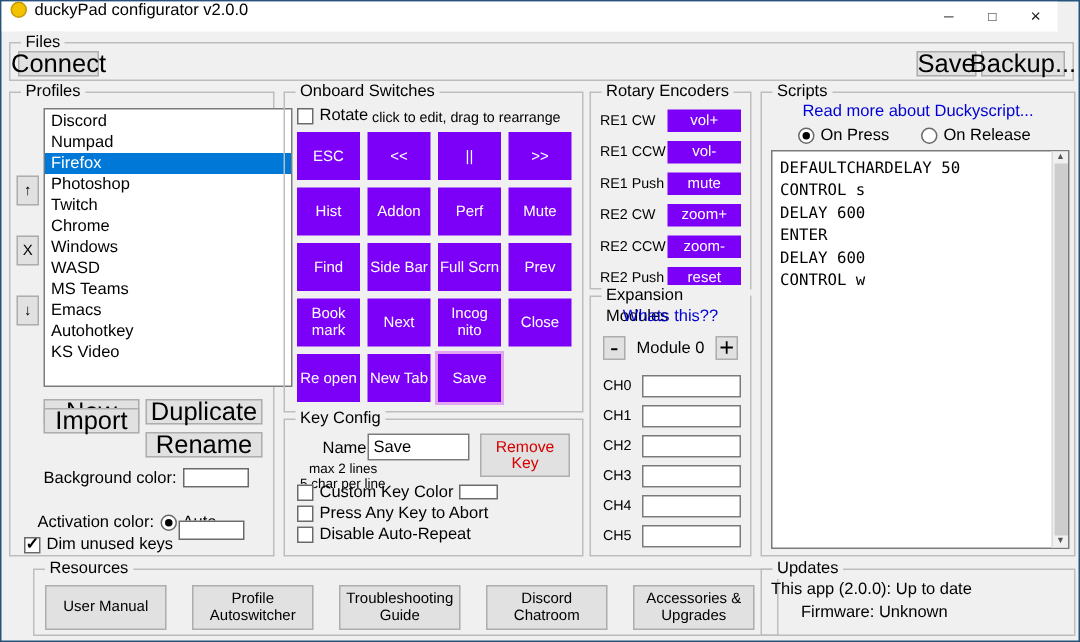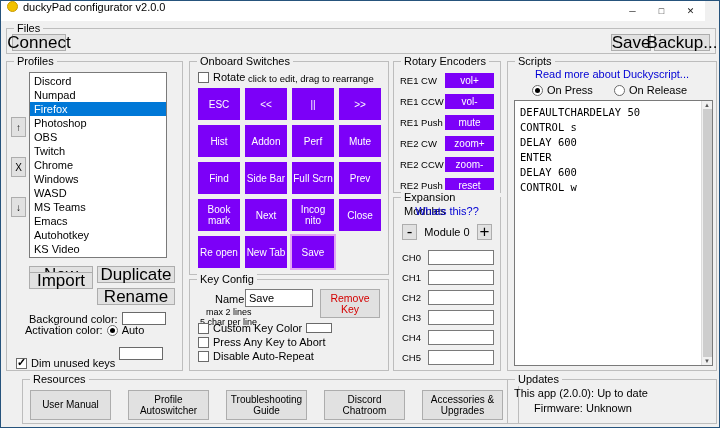--- a/index.html
+++ b/index.html
@@ -28,33 +28,33 @@
   .link { position:absolute; color:#0000d4; font-size:11px; cursor:pointer; }
   .static-text { position:absolute; white-space:nowrap; }
   .textbox { background:#fff; border:1px solid #7a7a7a; font-family:inherit; font-size:11px; }
   
   #g-files { left:5px; top:27px; width:710px; height:26px; }
   #btn-connect { left:5px; top:5px; width:54px; height:17px; }
   #btn-save { right:64px; top:5px; width:40px; height:17px; }
   #btn-backup { right:5px; top:5px; width:56px; height:17px; }
   
   #g-profiles { left:5px; top:60px; width:177px; height:310px; }
-  #profiles-list { position:absolute; left:22px; top:10px; width:138px; height:186px; background:#fff; border:1px solid #7a7a7a; overflow:hidden; padding-top:1px; }
+  #profiles-list { position:absolute; left:22px; top:10px; width:166px; height:186px; background:#fff; border:1px solid #7a7a7a; overflow:hidden; padding-top:1px; }
   .list-item { height:14px; line-height:14px; padding-left:4px; cursor:default; }
   .list-item.selected { background:#0078d7; color:#fff; }
   #btn-up   { left:4px; top:55px;  width:15px; height:20px; font-size:10px; }
   #btn-del  { left:4px; top:95px;  width:15px; height:20px; font-size:10px; }
   #btn-down { left:4px; top:135px; width:15px; height:20px; font-size:10px; }
   #btn-new       { left:22px; top:204px; width:64px; height:17px; }
   #btn-duplicate { left:90px; top:204px; width:78px; height:17px; }
   #btn-import    { left:22px; top:210px; width:64px; height:17px; }
   #btn-rename    { left:90px; top:226px; width:78px; height:17px; }
   #bg-color-row  { left:22px; top:250px; }
   #bg-swatch     { width:44px; height:13px; }
-  #act-color-row { left:18px; top:262px; }
+  #act-color-row { left:18px; top:280px; }
   #act-swatch    { position:absolute; left:112px; top:285px; width:44px; height:13px; }
   #dim-row       { left:9px; top:295px; }
   
   #g-switches { left:188px; top:60px; width:200px; height:214px; }
   #rotate-row { left:8px; top:9px; }
   #switch-hint { left:58px; top:11px; font-size:9.5px; }
   #keygrid { position:absolute; left:8px; top:26px; display:grid; grid-template-columns:repeat(4, 42px); grid-auto-rows:32px; gap:5px; }
   .keycap { background:#7c00f8; color:#fff; display:flex; align-items:center; justify-content:center; text-align:center; font-size:10px; line-height:11px; padding:0 1px; cursor:pointer; }
   .keycap.selected { box-shadow:0 0 0 2px #e2a5f2; }
   
@@ -121,21 +121,20 @@
     <button class="btn" id="btn-backup">Backup...</button>
   </div>
 
   <div class="group" id="g-profiles">
     <span class="group-label">Profiles</span>
     <div id="profiles-list">
       <div class="list-item">Discord</div>
       <div class="list-item">Numpad</div>
       <div class="list-item selected">Firefox</div>
       <div class="list-item">Photoshop</div>
-      <div class="list-item">OBS</div>
       <div class="list-item">Twitch</div>
       <div class="list-item">Chrome</div>
       <div class="list-item">Windows</div>
       <div class="list-item">WASD</div>
       <div class="list-item">MS Teams</div>
       <div class="list-item">Emacs</div>
       <div class="list-item">Autohotkey</div>
       <div class="list-item">KS Video</div>
     </div>
     <button class="btn" id="btn-up">↑</button>

